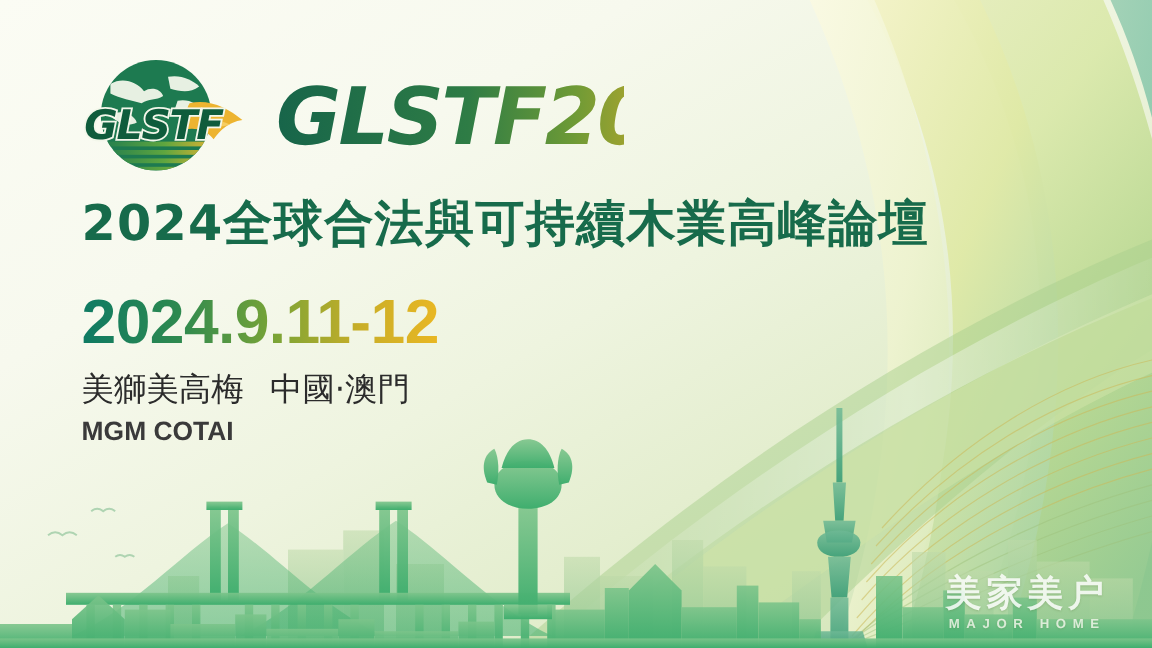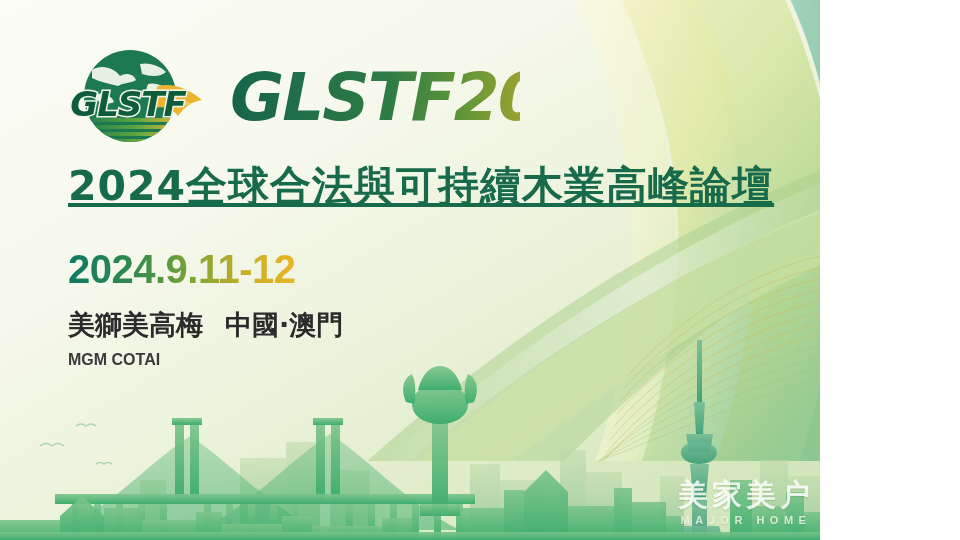--- a/index.html
+++ b/index.html
@@ -1,57 +1,57 @@
 <!DOCTYPE html>
 <html><head>
 <meta charset="utf-8">
 <style>
   html,body{margin:0;padding:0;background:#fff;}
   body{width:960px;height:540px;overflow:hidden;
        font-family:"Liberation Sans","DejaVu Sans",sans-serif;}
 
-  #poster{position:relative;width:820px;height:540px;overflow:hidden;
+  #poster{position:relative;width:960px;height:540px;overflow:hidden;
           background:linear-gradient(150deg,#fbfcf4 0%,#f7f9ee 28%,#eef4df 50%,#e4eecf 68%,#d8e8bf 84%,#cfe3b6 100%);}
 
   .layer{position:absolute;inset:0;}
 
   
   #ribbons{position:absolute;inset:0;}
 
   
   #skyline{position:absolute;left:0;right:0;bottom:0;height:210px;}
 
   
   #logo-block{position:absolute;left:62px;top:42px;width:460px;height:108px;}
   #logo-mark{position:absolute;left:0;top:0;width:152px;height:108px;}
   #wordmark{position:absolute;left:168px;top:6px;height:96px;width:290px;}
 
   
   #text-block{position:absolute;left:68px;top:160px;width:700px;}
 
   .cn-title{font-size:41px;line-height:52px;font-weight:700;color:#176b4b;
             letter-spacing:1px;white-space:nowrap;
-            font-family:"DejaVu Sans","Liberation Sans",sans-serif;text-decoration:underline;}
+            font-family:"DejaVu Sans","Liberation Sans",sans-serif;}
   .en-title{font-size:27px;line-height:38px;font-weight:700;color:#1f7a57;
             letter-spacing:.4px;margin-top:5px;white-space:nowrap;}
 
   #date-line{margin-top:32px;}
-  .date-text{font-size:40px;line-height:50px;font-weight:800;letter-spacing:-.5px;
+  .date-text{font-size:52px;line-height:50px;font-weight:800;letter-spacing:-.5px;
              background:linear-gradient(90deg,#0e7a63 0%,#2f8a4f 28%,#7aa436 54%,#c9ae28 78%,#e9b723 100%);
              -webkit-background-clip:text;background-clip:text;color:transparent;
              display:inline-block;white-space:nowrap;}
 
-  .venue-cn{margin-top:14px;font-size:27px;line-height:34px;font-weight:700;color:#2b2b2b;
+  .venue-cn{margin-top:14px;font-size:27px;line-height:34px;font-weight:400;color:#2b2b2b;
             white-space:nowrap;font-family:"DejaVu Sans","Liberation Sans",sans-serif;}
   .venue-cn .sep{display:inline-block;width:22px;}
-  .venue-en{font-size:16px;line-height:25px;font-weight:600;color:#3a3a3a;white-space:nowrap;}
+  .venue-en{font-size:22px;line-height:25px;font-weight:600;color:#3a3a3a;white-space:nowrap;}
   .venue-en.first{margin-top:5px;}
 
   
-  #watermark{position:absolute;right:6px;bottom:12px;text-align:center;
+  #watermark{position:absolute;right:36px;bottom:12px;text-align:center;
              opacity:.82;}
   #wm-cn{font-size:30px;line-height:34px;font-weight:700;color:#ffffff;
          letter-spacing:4px;font-family:"DejaVu Sans","Liberation Sans",sans-serif;
          text-shadow:0 1px 2px rgba(90,120,60,.35);}
   #wm-en{font-size:11px;line-height:16px;font-weight:700;color:#f2f6ea;
          letter-spacing:5.5px;text-shadow:0 1px 2px rgba(90,120,60,.3);}
 </style>
 </head>
 <body>
 

